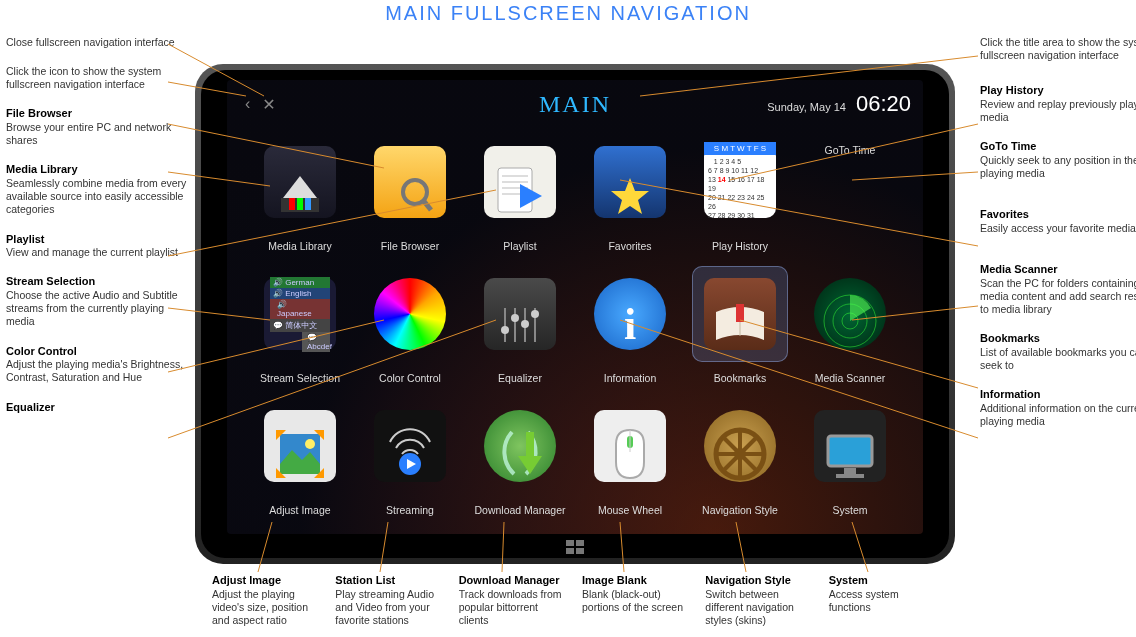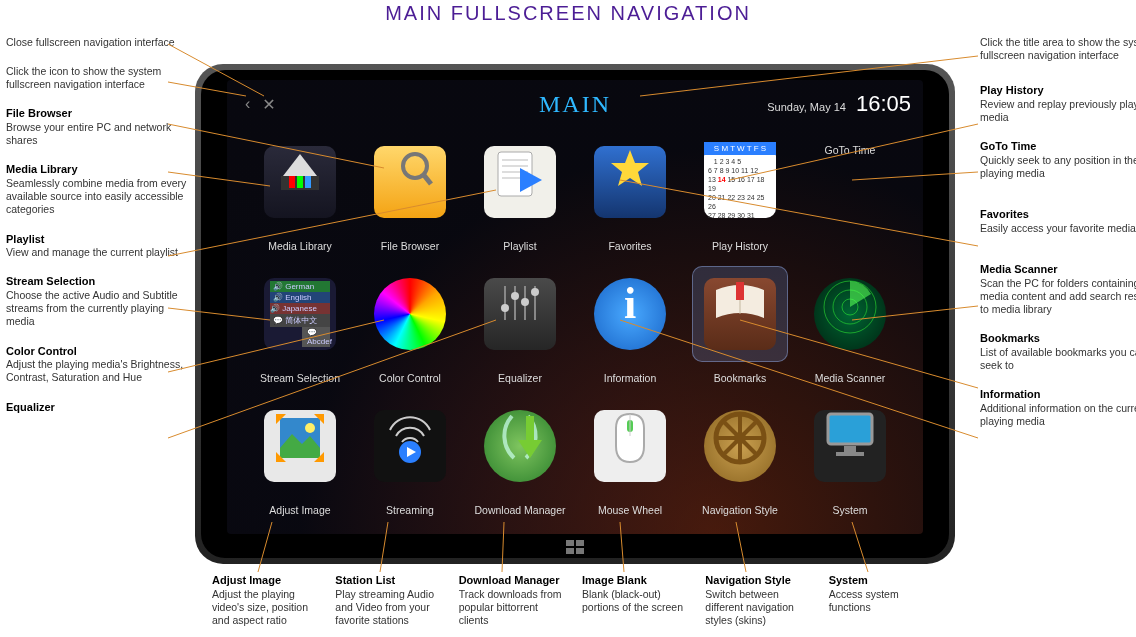--- a/index.html
+++ b/index.html
@@ -10,21 +10,21 @@
     font-family: Arial, Helvetica, sans-serif;
     font-size: 11px;
     color: #222;
     position: relative;
     overflow: hidden;
   }
   .page-title {
     text-align: center;
     font-size: 20px;
     letter-spacing: 2px;
-    color: #4c1d95;
+    color: #3b82f6;
     font-weight: 300;
     padding-top: 2px;
   }
 
   
   .tablet {
     position: absolute;
     left: 195px;
     top: 64px;
     width: 760px;
@@ -96,21 +96,21 @@
   .app {
     display: flex;
     flex-direction: column;
     align-items: center;
     justify-content: flex-start;
     padding-top:4px;
   }
   .app-icon {
     width: 72px; height: 72px;
     border-radius: 10px;
-    display:flex; align-items:flex-start; justify-content:center;
+    display:flex; align-items:flex-end; justify-content:center;
     font-size: 38px;
   }
   .app-label { margin-top: 10px; font-size: 10.5px; color: #ddd; text-align:center; }
   .app.selected .app-icon-bg {
     background: rgba(110,140,200,.25);
     box-shadow: inset 0 0 0 1px rgba(160,190,255,.4);
   }
   .app-icon-bg {
     width: 96px; height: 96px;
     border-radius: 10px;
@@ -172,21 +172,21 @@
 
 <div class="tablet">
   <div class="tablet-inner">
     <div class="screen">
       <div class="topbar">
         <span class="nav-btn">‹</span>
         <span class="nav-btn">✕</span>
         <div class="screen-title">MAIN</div>
         <div class="clock-area">
           <span class="datestr">Sunday, May 14</span>
-          <span class="timestr">16:05</span>
+          <span class="timestr">06:20</span>
         </div>
       </div>
 
       <div class="grid">
         <div class="app">
             <div class="app-icon-bg">
               <div class="app-icon ic-media">
                 <svg width="50" height="50">
                   <rect x="6" y="30" width="38" height="14" fill="#333"></rect>
                   <path d="M8 30 L25 8 L42 30 Z" fill="#ddd"></path>
@@ -250,21 +250,21 @@
 
         <div class="app">
             <div class="app-label">GoTo Time</div>
           </div>
 
         <div class="app">
             <div class="app-icon-bg">
               <div class="app-icon ic-streams" style="flex-direction:column;font-size:8px;color:#ccf;align-items:stretch;padding:6px;">
                 <div style="background:#273;padding:1px 3px;">🔊 German</div>
                 <div style="background:#247;padding:1px 3px;">🔊 English</div>
-                <div style="background:#733;padding:1px 0;">🔊 Japanese</div>
+                <div style="background:#733;padding:1px 7px;">🔊 Japanese</div>
                 <div style="background:#444;padding:1px 3px;">💬 简体中文</div>
                 <div style="background:#555;padding:1px 5px;margin-left:32px;">💬 Abcdef</div>
               </div>
             </div>
             <div class="app-label">Stream Selection</div>
           </div>
 
         <div class="app">
             <div class="app-icon-bg">
               <div class="app-icon ic-wheel"></div>

